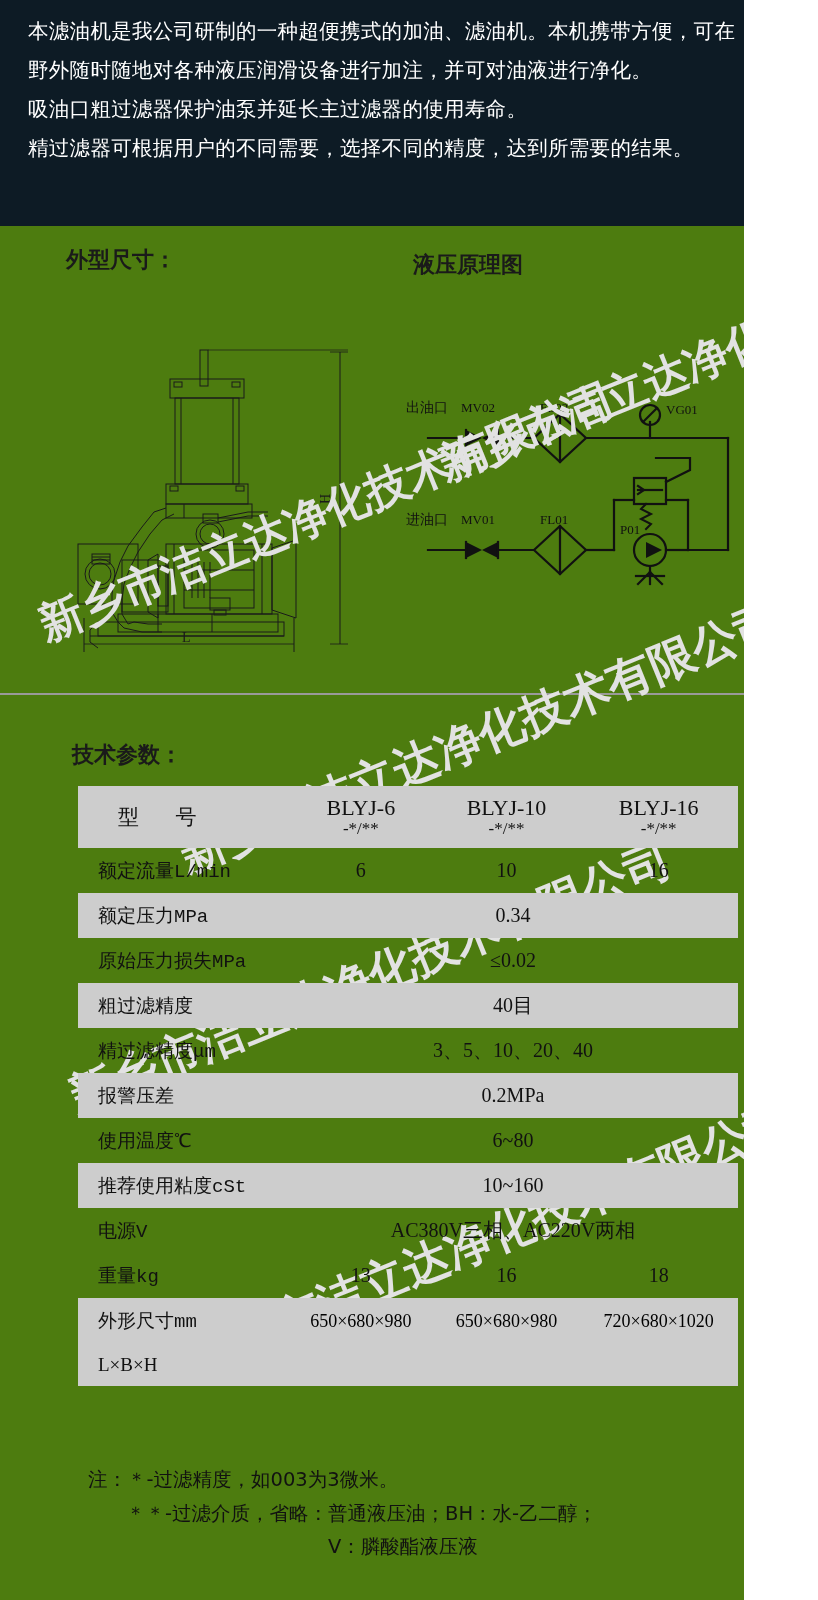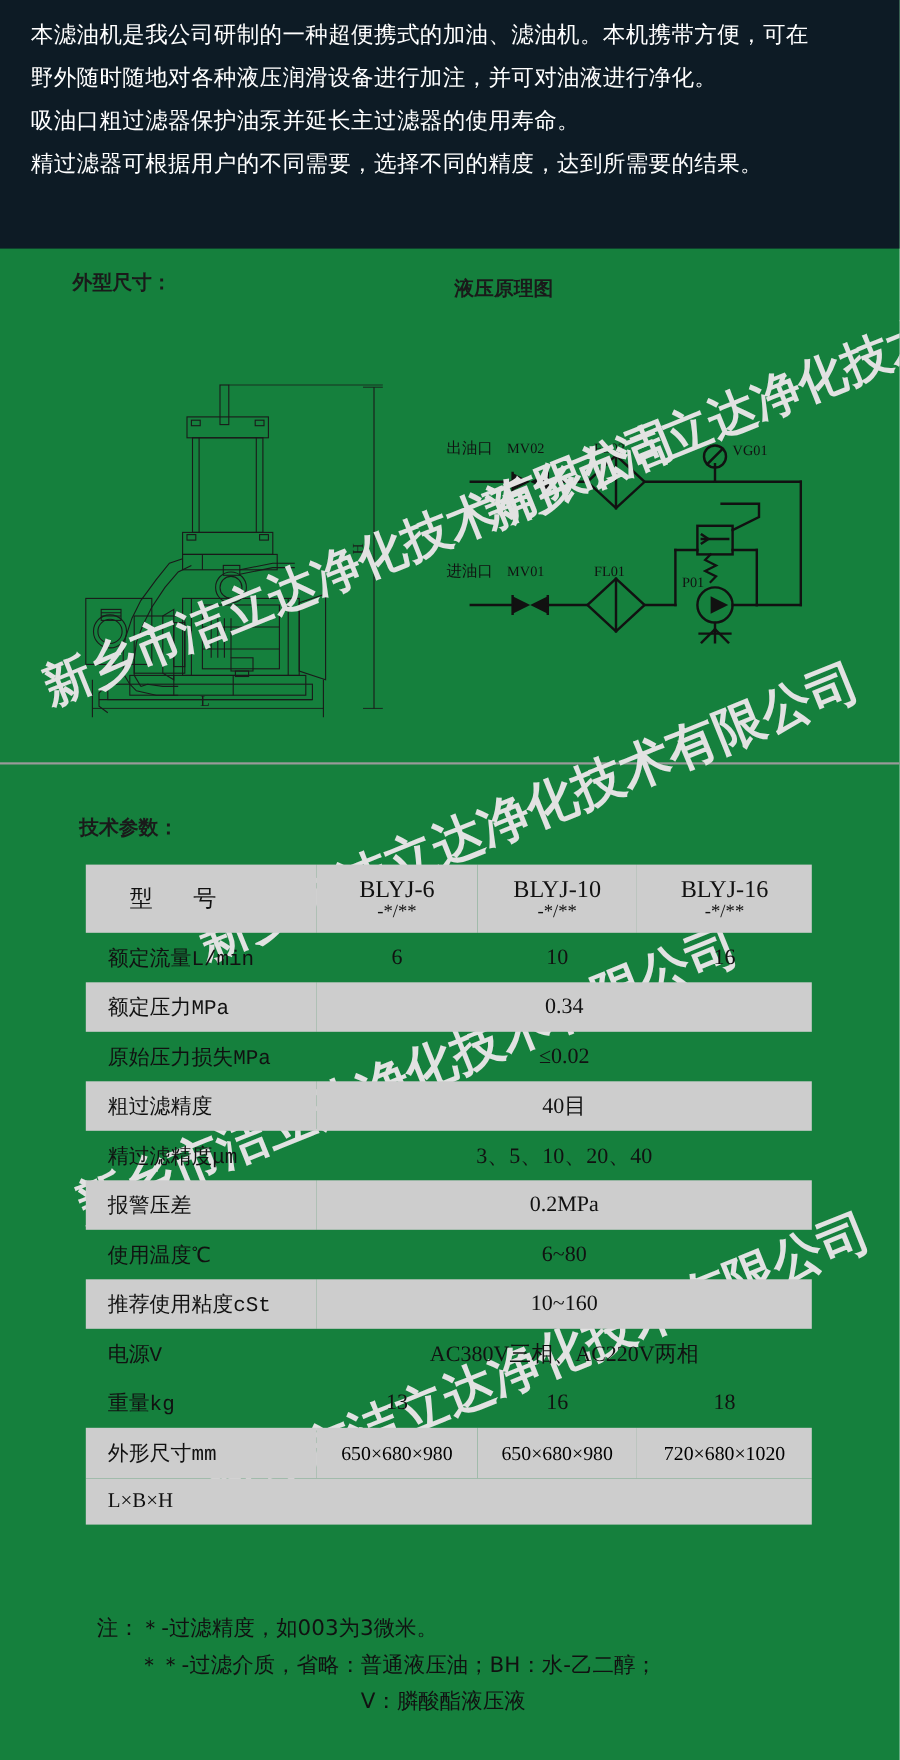--- a/index.html
+++ b/index.html
@@ -4,22 +4,22 @@
 <style>
   * { box-sizing: border-box; margin: 0; padding: 0; }
   html, body {
     width: 818px; height: 1600px;
     background: #ffffff;
     font-family: "Liberation Sans", "DejaVu Sans", sans-serif;
     overflow: hidden;
   }
   #page {
     position: relative;
-    width: 818px; height: 1600px;
-    background: #15803d;
+    width: 744px; height: 1600px;
+    background: #4d7c0f;
     overflow: hidden;
   }
 
   
   #intro-band {
     position: absolute; left: 0; top: 0;
     width: 818px; height: 226px;
     background: #0d1b25;
     overflow: hidden;
   }
@@ -32,21 +32,21 @@
     font-family: "DejaVu Sans", "Liberation Sans", sans-serif;
   }
   #intro-l1 { top: 17px; }
   #intro-l2 { top: 56px; }
   #intro-l3 { top: 95px; }
   #intro-l4 { top: 134px; }
 
   
   .sec-title {
     position: absolute;
-    font-size: 18px;
+    font-size: 22px;
     font-weight: bold;
     color: #1a1a1a;
     white-space: nowrap;
     font-family: "DejaVu Sans", "Liberation Sans", sans-serif;
   }
   #title-dim   { left: 66px;  top: 245px; }
   #title-hyd   { left: 413px; top: 250px; }
   #title-spec  { left: 72px;  top: 740px; }
 
   

